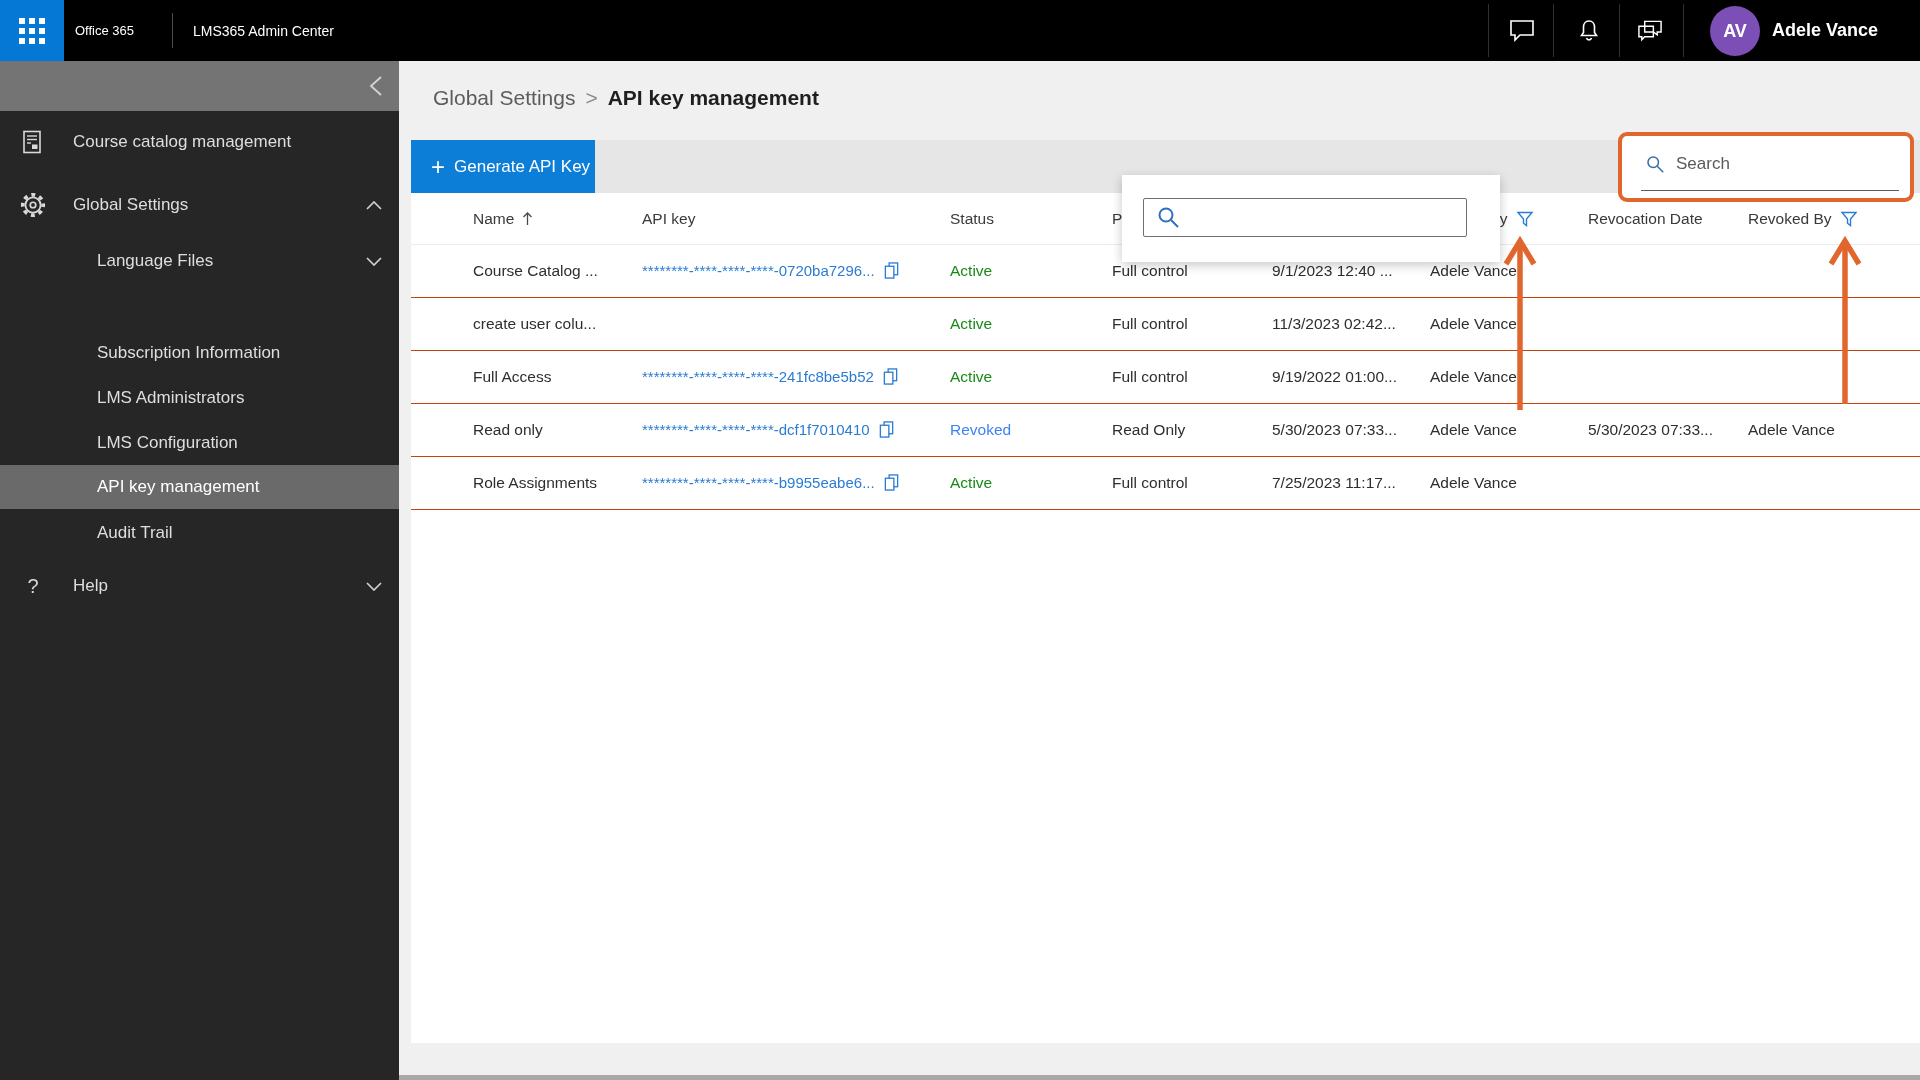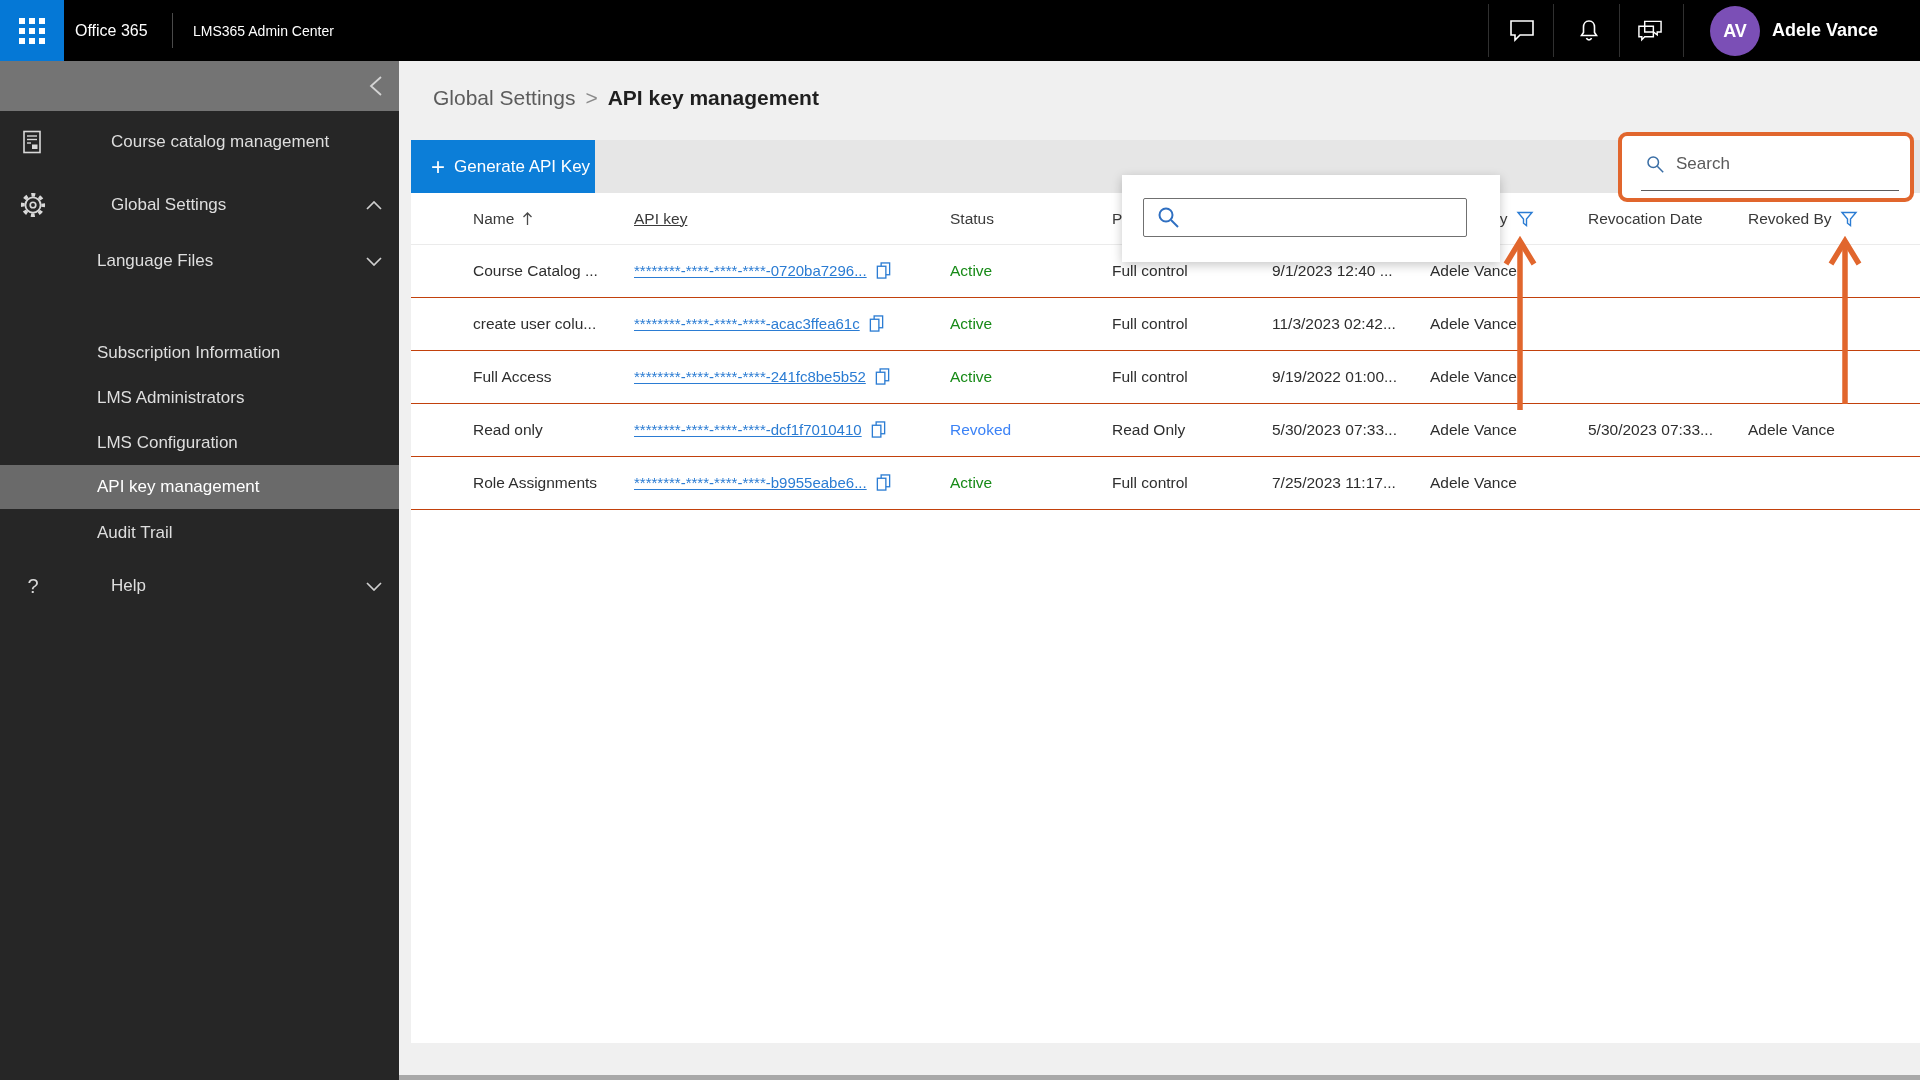--- a/index.html
+++ b/index.html
@@ -3,54 +3,54 @@
 <meta charset="utf-8">
 <style>
   html,body{margin:0;padding:0;}
   body{width:1920px;height:1080px;position:relative;overflow:hidden;
        font-family:"Liberation Sans",sans-serif;background:#f0f0f0;}
   
   #topbar{position:absolute;left:0;top:0;width:1920px;height:61px;background:#000;z-index:10;}
   #waffle{position:absolute;left:0;top:0;width:64px;height:61px;background:#0578d6;display:flex;align-items:center;justify-content:center;}
   .waffle-grid{display:grid;grid-template-columns:repeat(3,6px);grid-template-rows:repeat(3,6px);gap:4px;}
   .waffle-grid div{background:#fff;}
-  #office-label{position:absolute;left:75px;top:0;height:61px;display:flex;align-items:center;color:#fff;font-size:16px;}
+  #office-label{position:absolute;left:75px;top:0;height:61px;display:flex;align-items:center;color:#fff;font-size:13px;}
   #topbar-sep1{position:absolute;left:172px;top:13px;width:1px;height:35px;background:#4a4a4a;}
   #product-label{position:absolute;left:193px;top:0;height:61px;display:flex;align-items:center;color:#fff;font-size:14px;}
   .tb-sep{position:absolute;top:4px;width:1px;height:53px;background:#303030;}
   .tb-icon{position:absolute;top:0;height:61px;width:26px;display:flex;align-items:center;justify-content:center;}
   #avatar{position:absolute;left:1710px;top:6px;width:50px;height:50px;border-radius:50%;background:#7b4fb6;color:#fff;display:flex;align-items:center;justify-content:center;font-size:18px;font-weight:bold;}
   #user-name{position:absolute;left:1772px;top:0;height:61px;display:flex;align-items:center;color:#fff;font-size:18px;font-weight:600;}
   
   #sidebar{position:absolute;left:0;top:61px;width:399px;height:1019px;background:#262626;z-index:5;}
   #sidebar-head{position:absolute;left:0;top:0;width:399px;height:50px;background:#747474;}
   #collapse{position:absolute;right:14px;top:14px;width:18px;height:22px;}
   .nav-item{position:absolute;left:0;width:399px;height:44px;display:flex;align-items:center;color:#dedede;font-size:17px;}
   .nav-item.selected{background:#6a6a6a;color:#fff;}
   .nav-ico{position:absolute;left:20px;top:50%;transform:translateY(-50%);width:26px;height:26px;display:flex;align-items:center;justify-content:center;}
-  .nav-label-top{margin-left:111px;}
+  .nav-label-top{margin-left:73px;}
   .nav-label-sub{margin-left:97px;}
   .nav-chev{position:absolute;right:17px;top:50%;transform:translateY(-50%);}
   .qmark{font-size:20px;color:#d9d9d9;}
   
   #breadcrumb{position:absolute;left:433px;top:86px;font-size:21px;color:#5c5c5c;z-index:6;}
   #breadcrumb .cur{color:#1f1f1f;font-weight:700;}
   #breadcrumb .sep{color:#8a8a8a;padding:0 10px;}
   #toolbar{position:absolute;left:411px;top:140px;width:1509px;height:53px;background:#e6e6e6;z-index:6;}
   #gen-btn{position:absolute;left:0;top:0;width:184px;height:53px;background:#0c7ed8;color:#fff;display:flex;align-items:center;font-size:17px;}
   #gen-btn .plus{font-size:24px;font-weight:300;margin:0 9px 0 20px;line-height:1;}
   #panel{position:absolute;left:411px;top:193px;width:1509px;height:850px;background:#fff;z-index:6;padding-left:20px;}
   .th,.td{position:absolute;top:0;height:100%;display:flex;align-items:center;font-size:15.5px;color:#3a3a3a;white-space:nowrap;}
   #thead{position:absolute;left:0;top:0;width:100%;height:51px;border-bottom:1px solid #ebebeb;}
   .trow{position:absolute;left:0;width:100%;height:53px;border-bottom:1px solid #c2410c;}
   .td{color:#2e2e2e;}
   .td.key{color:#2b7cd3;font-size:15px;}
   .td.status[data-status="Active"]{color:#178a17;}
   .td.status[data-status="Revoked"]{color:#3b82f6;}
-  .c-name{left:62px;}  .c-key{left:223px;text-decoration:underline;} .c-status{left:539px;} .c-perm{left:701px;}
+  .c-name{left:62px;}  .c-key{left:231px;} .c-status{left:539px;} .c-perm{left:701px;}
   .c-created{left:861px;} .c-createdby{left:1019px;} .c-revdate{left:1177px;} .c-revby{left:1337px;}
   .hgap{margin-left:8px;display:flex;align-items:center;}
   
   #popup{position:absolute;left:1122px;top:175px;width:378px;height:87px;background:#fff;box-shadow:0 3px 10px rgba(0,0,0,0.22);z-index:30;}
   #popup-input-wrap{position:absolute;left:21px;top:23px;width:324px;height:39px;border:1px solid #707070;border-radius:2px;display:flex;align-items:center;box-sizing:border-box;}
   #popup-input-wrap svg{margin-left:13px;}
   #popup-input{border:none;outline:none;flex:1;height:30px;font-size:16px;margin-left:8px;}
   
   #search-anno{position:absolute;left:1618px;top:132px;width:296px;height:70px;border:4px solid #e1662d;border-radius:9px;background:#fff;box-sizing:border-box;z-index:40;}
   #search-inner{position:absolute;left:19px;right:11px;top:2px;bottom:7px;border-bottom:1.5px solid #5c5c5c;display:flex;align-items:center;}
@@ -244,29 +244,20 @@
     <div class="td status c-status" data-status="Active">Active</div>
     <div class="td c-perm">Full control</div>
     <div class="td c-created">9/1/2023 12:40 ...</div>
     <div class="td c-createdby">Adele Vance</div>
     <div class="td c-revdate"></div>
     <div class="td c-revby"></div>
   </div>
 
   <div class="trow" style="top:104px">
     <div class="td c-name">create user colu...</div>
-    <div class="td key c-key">
-        <span>********-****-****-****-acac3ffea61c</span>
-      <span class="hgap">
-          <svg width="17" height="19" viewBox="0 0 18 20">
-            <rect x="6.5" y="2" width="9" height="12.5" fill="#fff" stroke="#2b7cd3" stroke-width="1.4"></rect>
-            <rect x="2.5" y="5.5" width="9" height="12.5" fill="#fff" stroke="#2b7cd3" stroke-width="1.4"></rect>
-          </svg>
-        </span>
-    </div>
     <div class="td status c-status" data-status="Active">Active</div>
     <div class="td c-perm">Full control</div>
     <div class="td c-created">11/3/2023 02:42...</div>
     <div class="td c-createdby">Adele Vance</div>
     <div class="td c-revdate"></div>
     <div class="td c-revby"></div>
   </div>
 
   <div class="trow" style="top:157px">
     <div class="td c-name">Full Access</div>

